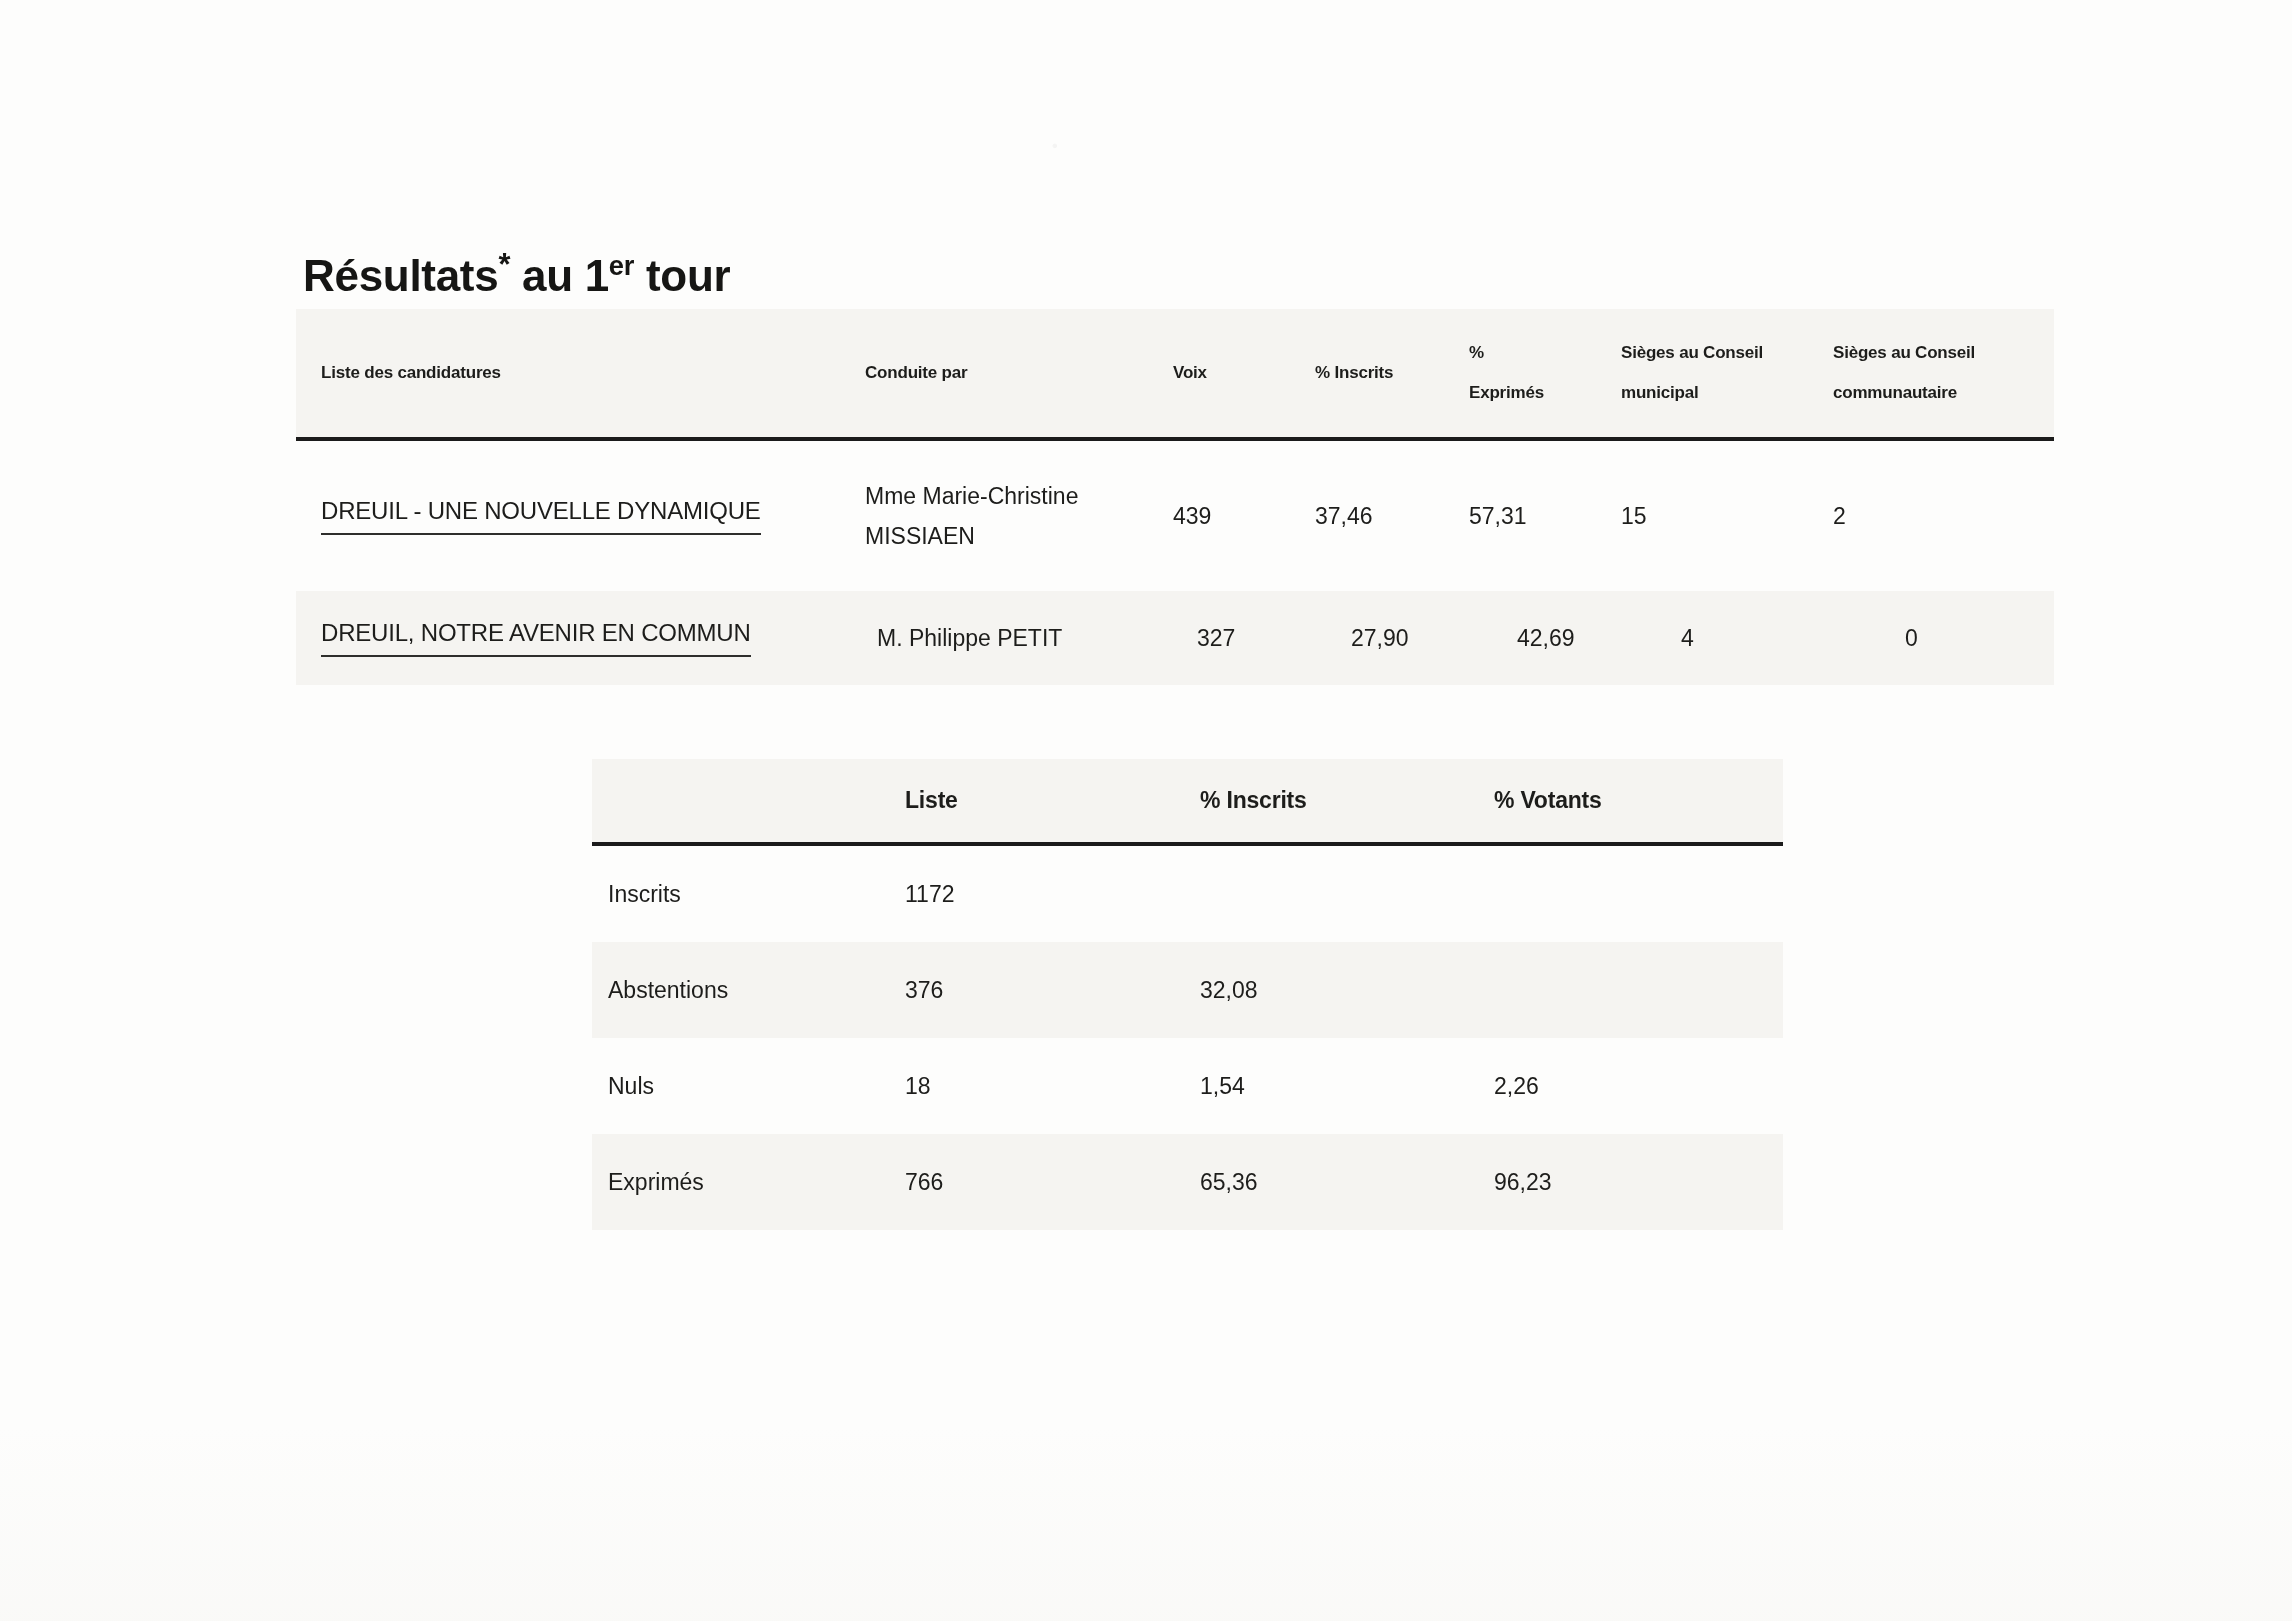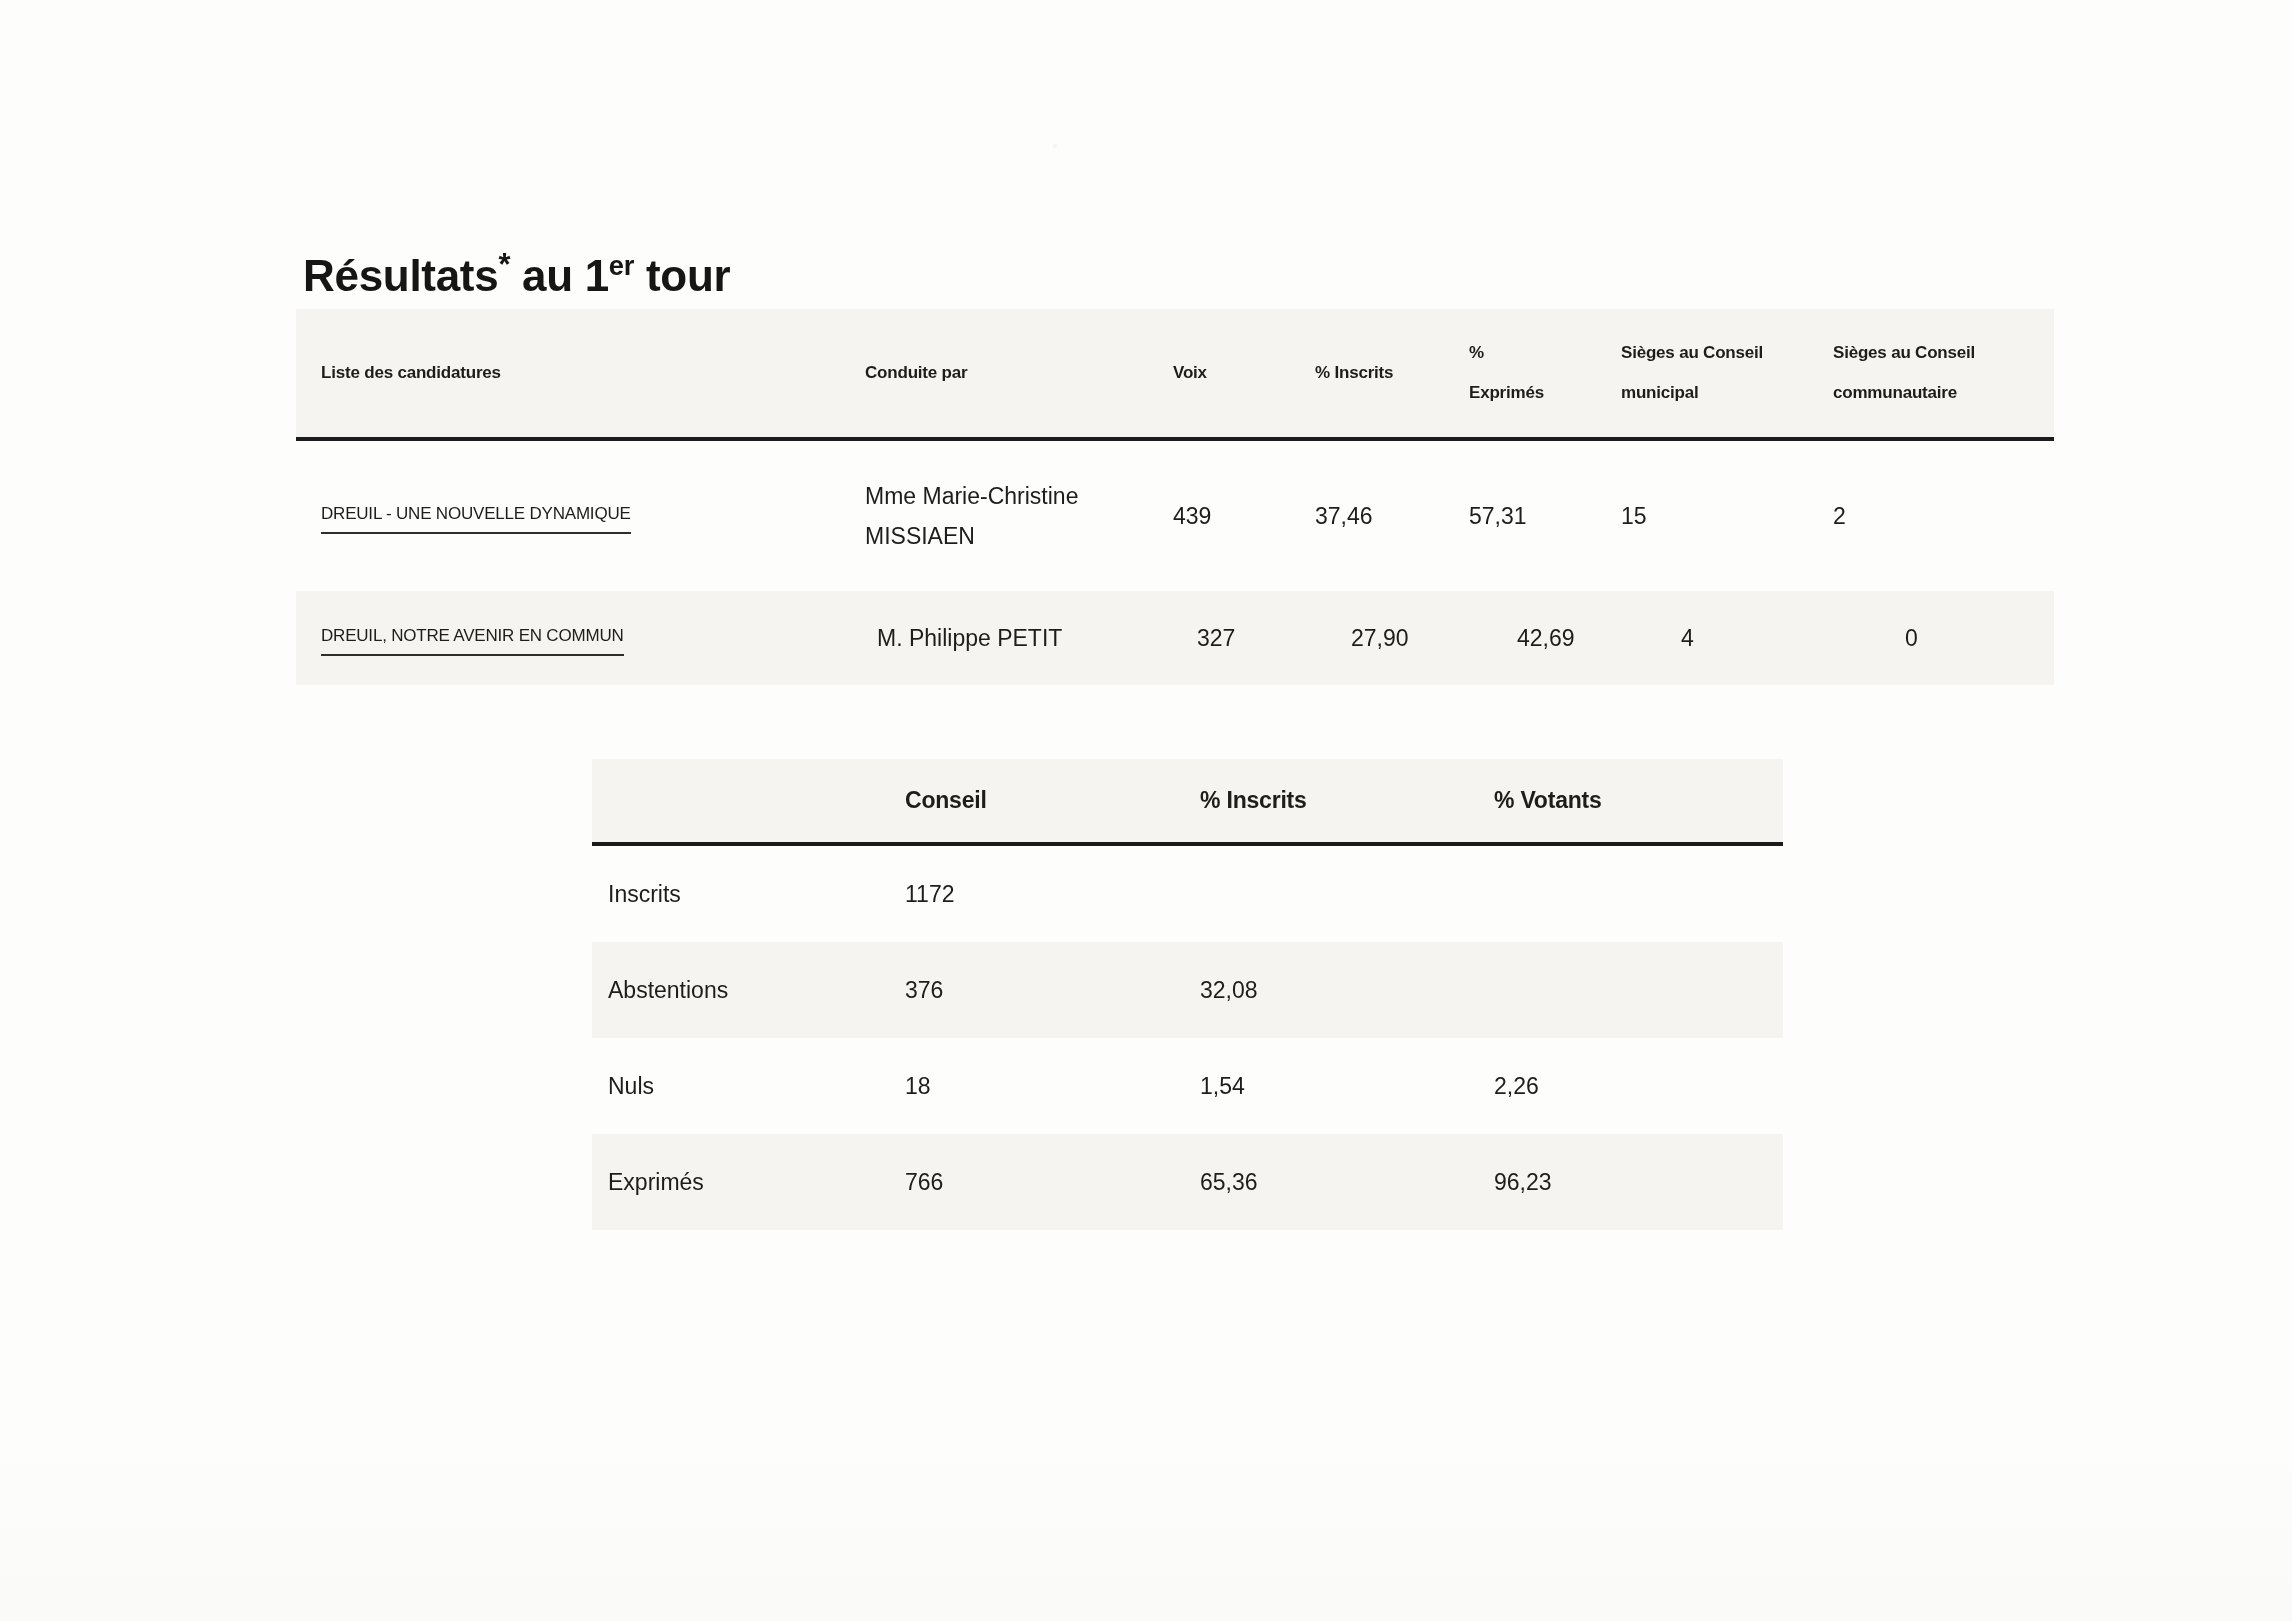--- a/index.html
+++ b/index.html
@@ -44,21 +44,21 @@
     font-weight:700; font-size:17px; letter-spacing:-0.2px;
   }
   .t1-head .two-line div{ line-height:40px; }
   .t1 .c1{ padding-left:25px; }
   .t1-row{ font-size:23px; }
   .t1-row.row-a{ height:150px; }
   .t1-row.row-b{ height:94px; background:#f5f4f1;gap:12px; }
   .conduite div{ line-height:40px; }
   .list-link{
     display:inline-block;
-    font-size:17px; letter-spacing:-0.2px; white-space:nowrap;
+    font-size:24px; letter-spacing:-0.2px; white-space:nowrap;
     color:#1d1d1b; text-decoration:none; cursor:pointer;
     border-bottom:2.7px solid #2e2e2c; padding-bottom:7.2px;
   }
 
   
   .t2{ position:absolute; left:592px; top:759px; width:1191px; }
   .t2 .grid{
     display:grid;
     grid-template-columns:313px 295px 294px 289px;
     align-items:center;
@@ -127,21 +127,21 @@
       <div>27,90</div>
       <div>42,69</div>
       <div>4</div>
       <div>0</div>
     </div>
   </section>
 
   <section class="t2">
     <div class="grid t2-head">
       <div class="lab"></div>
-      <div>Conseil</div>
+      <div>Liste</div>
       <div>% Inscrits</div>
       <div>% Votants</div>
     </div>
 
     <div class="grid t2-row">
       <div class="lab">Inscrits</div>
       <div>1172</div>
       <div></div>
       <div></div>
     </div>

